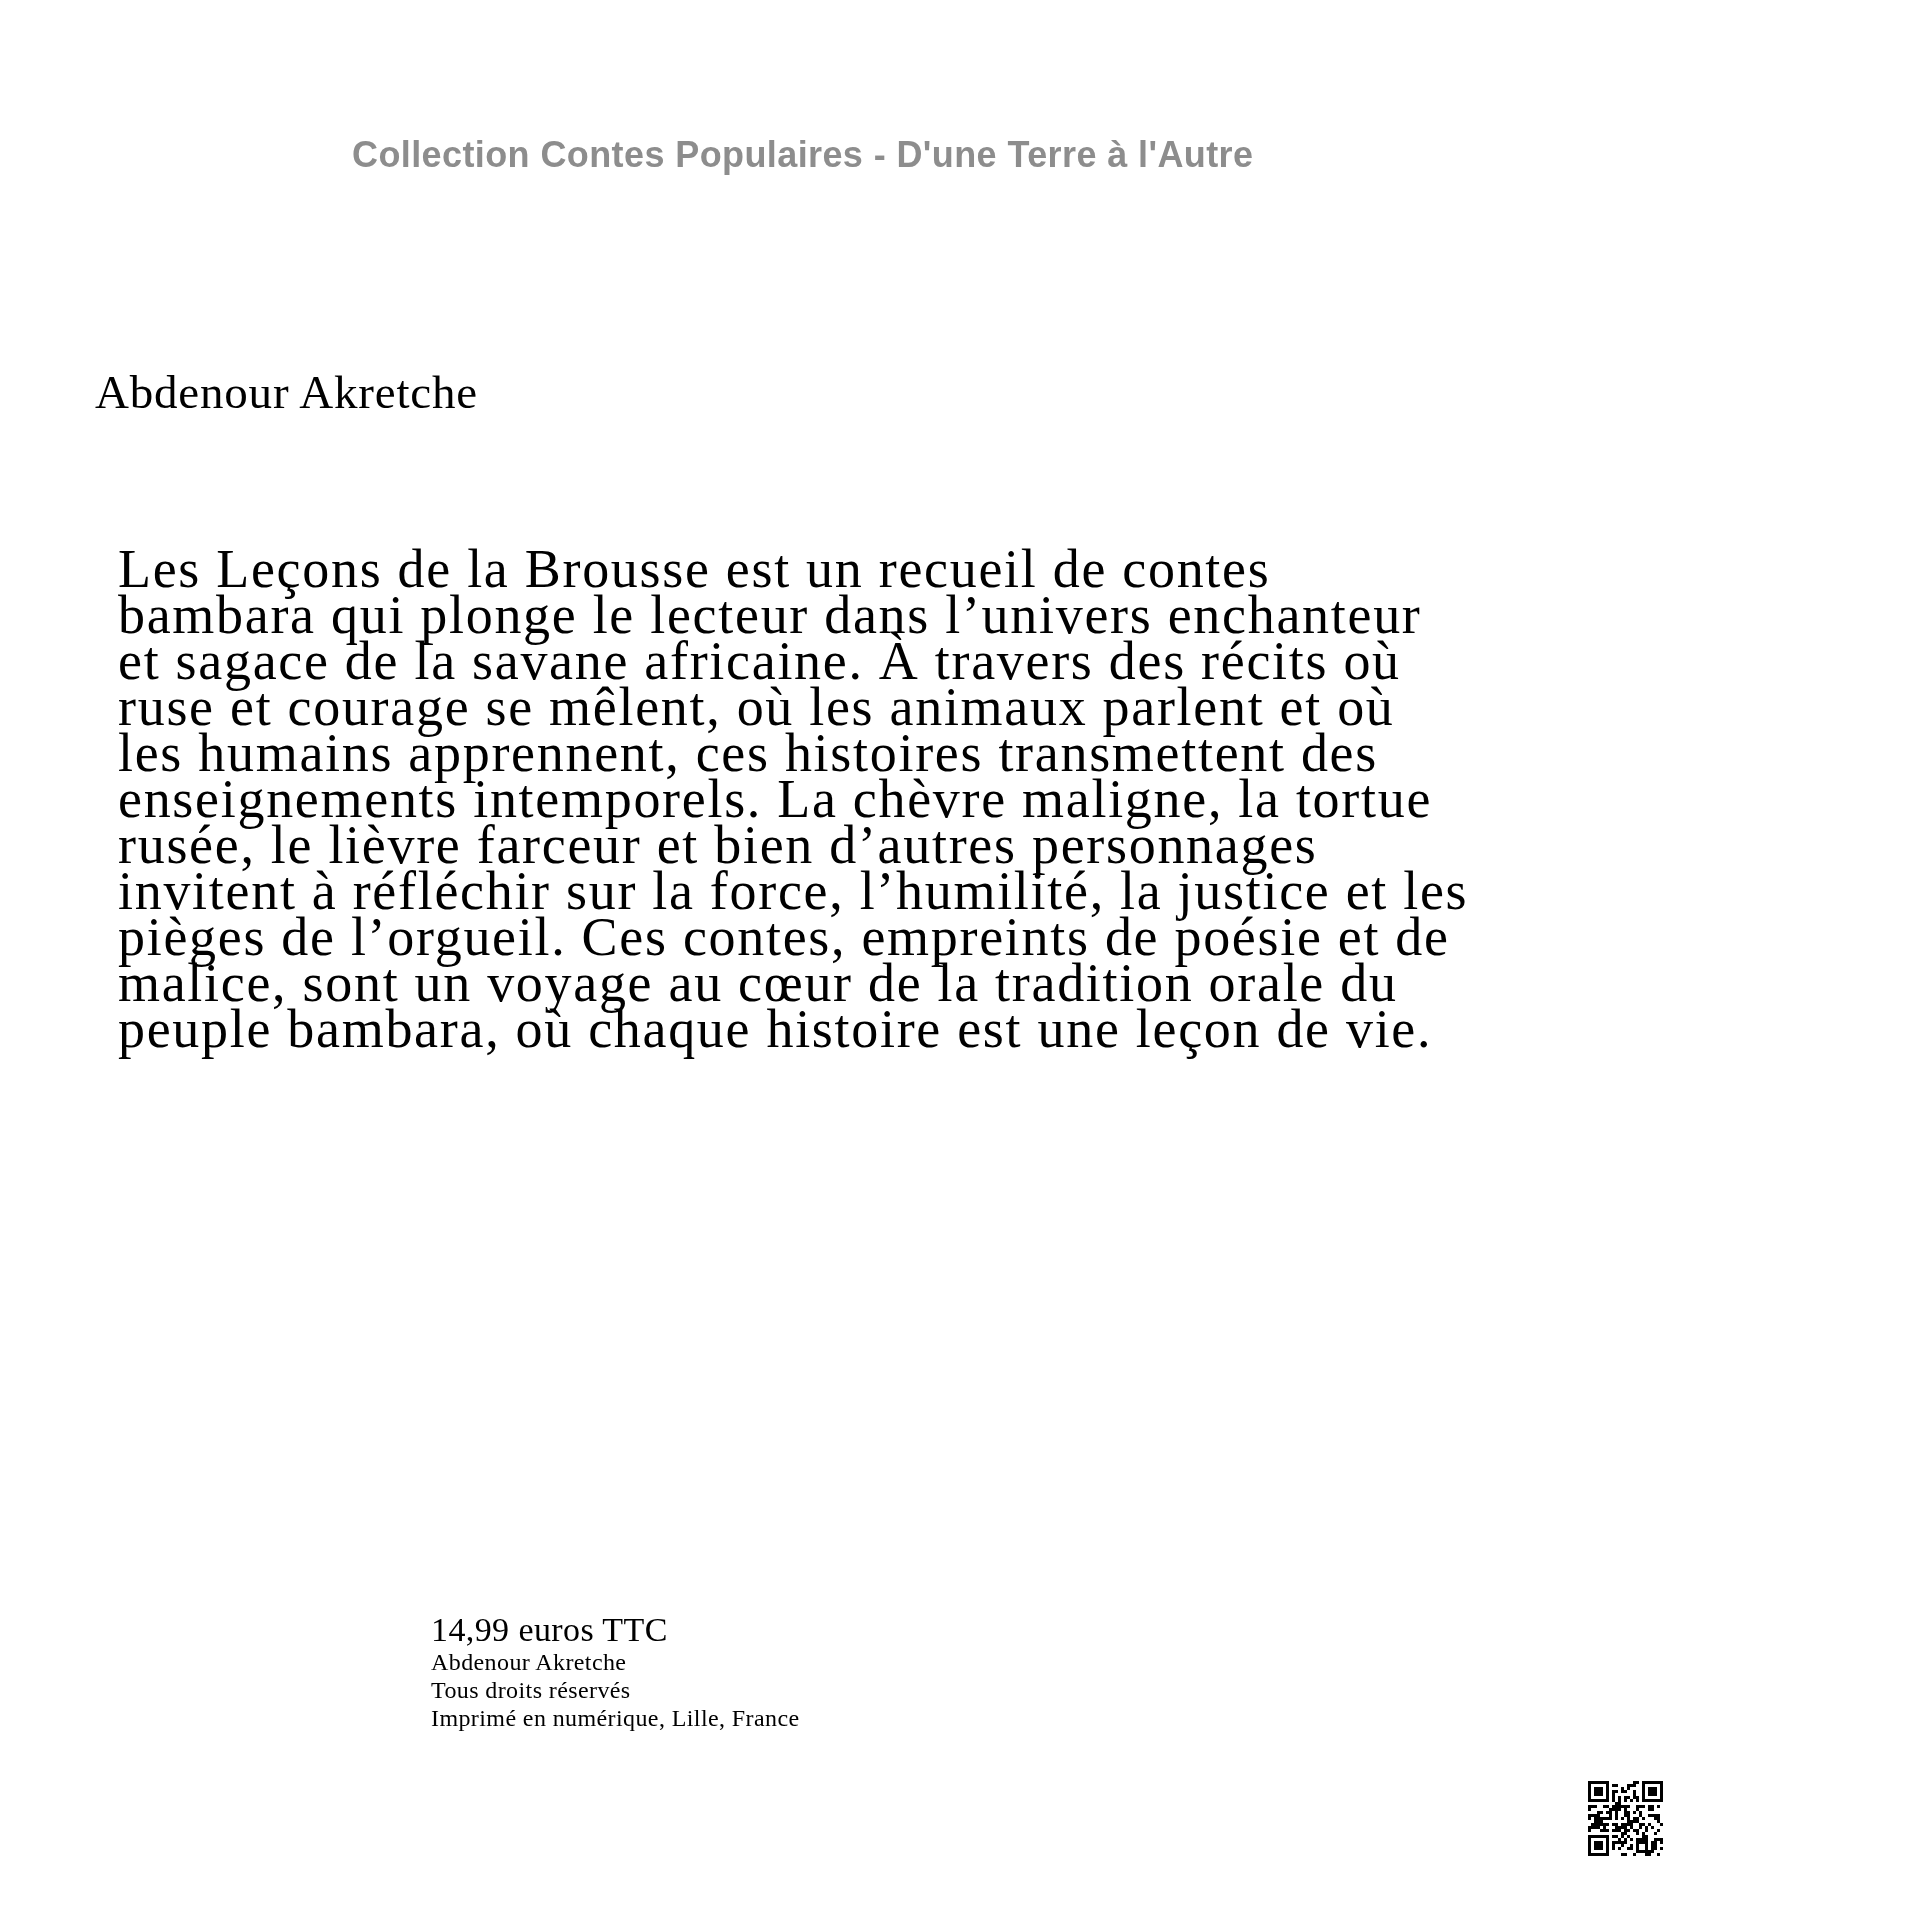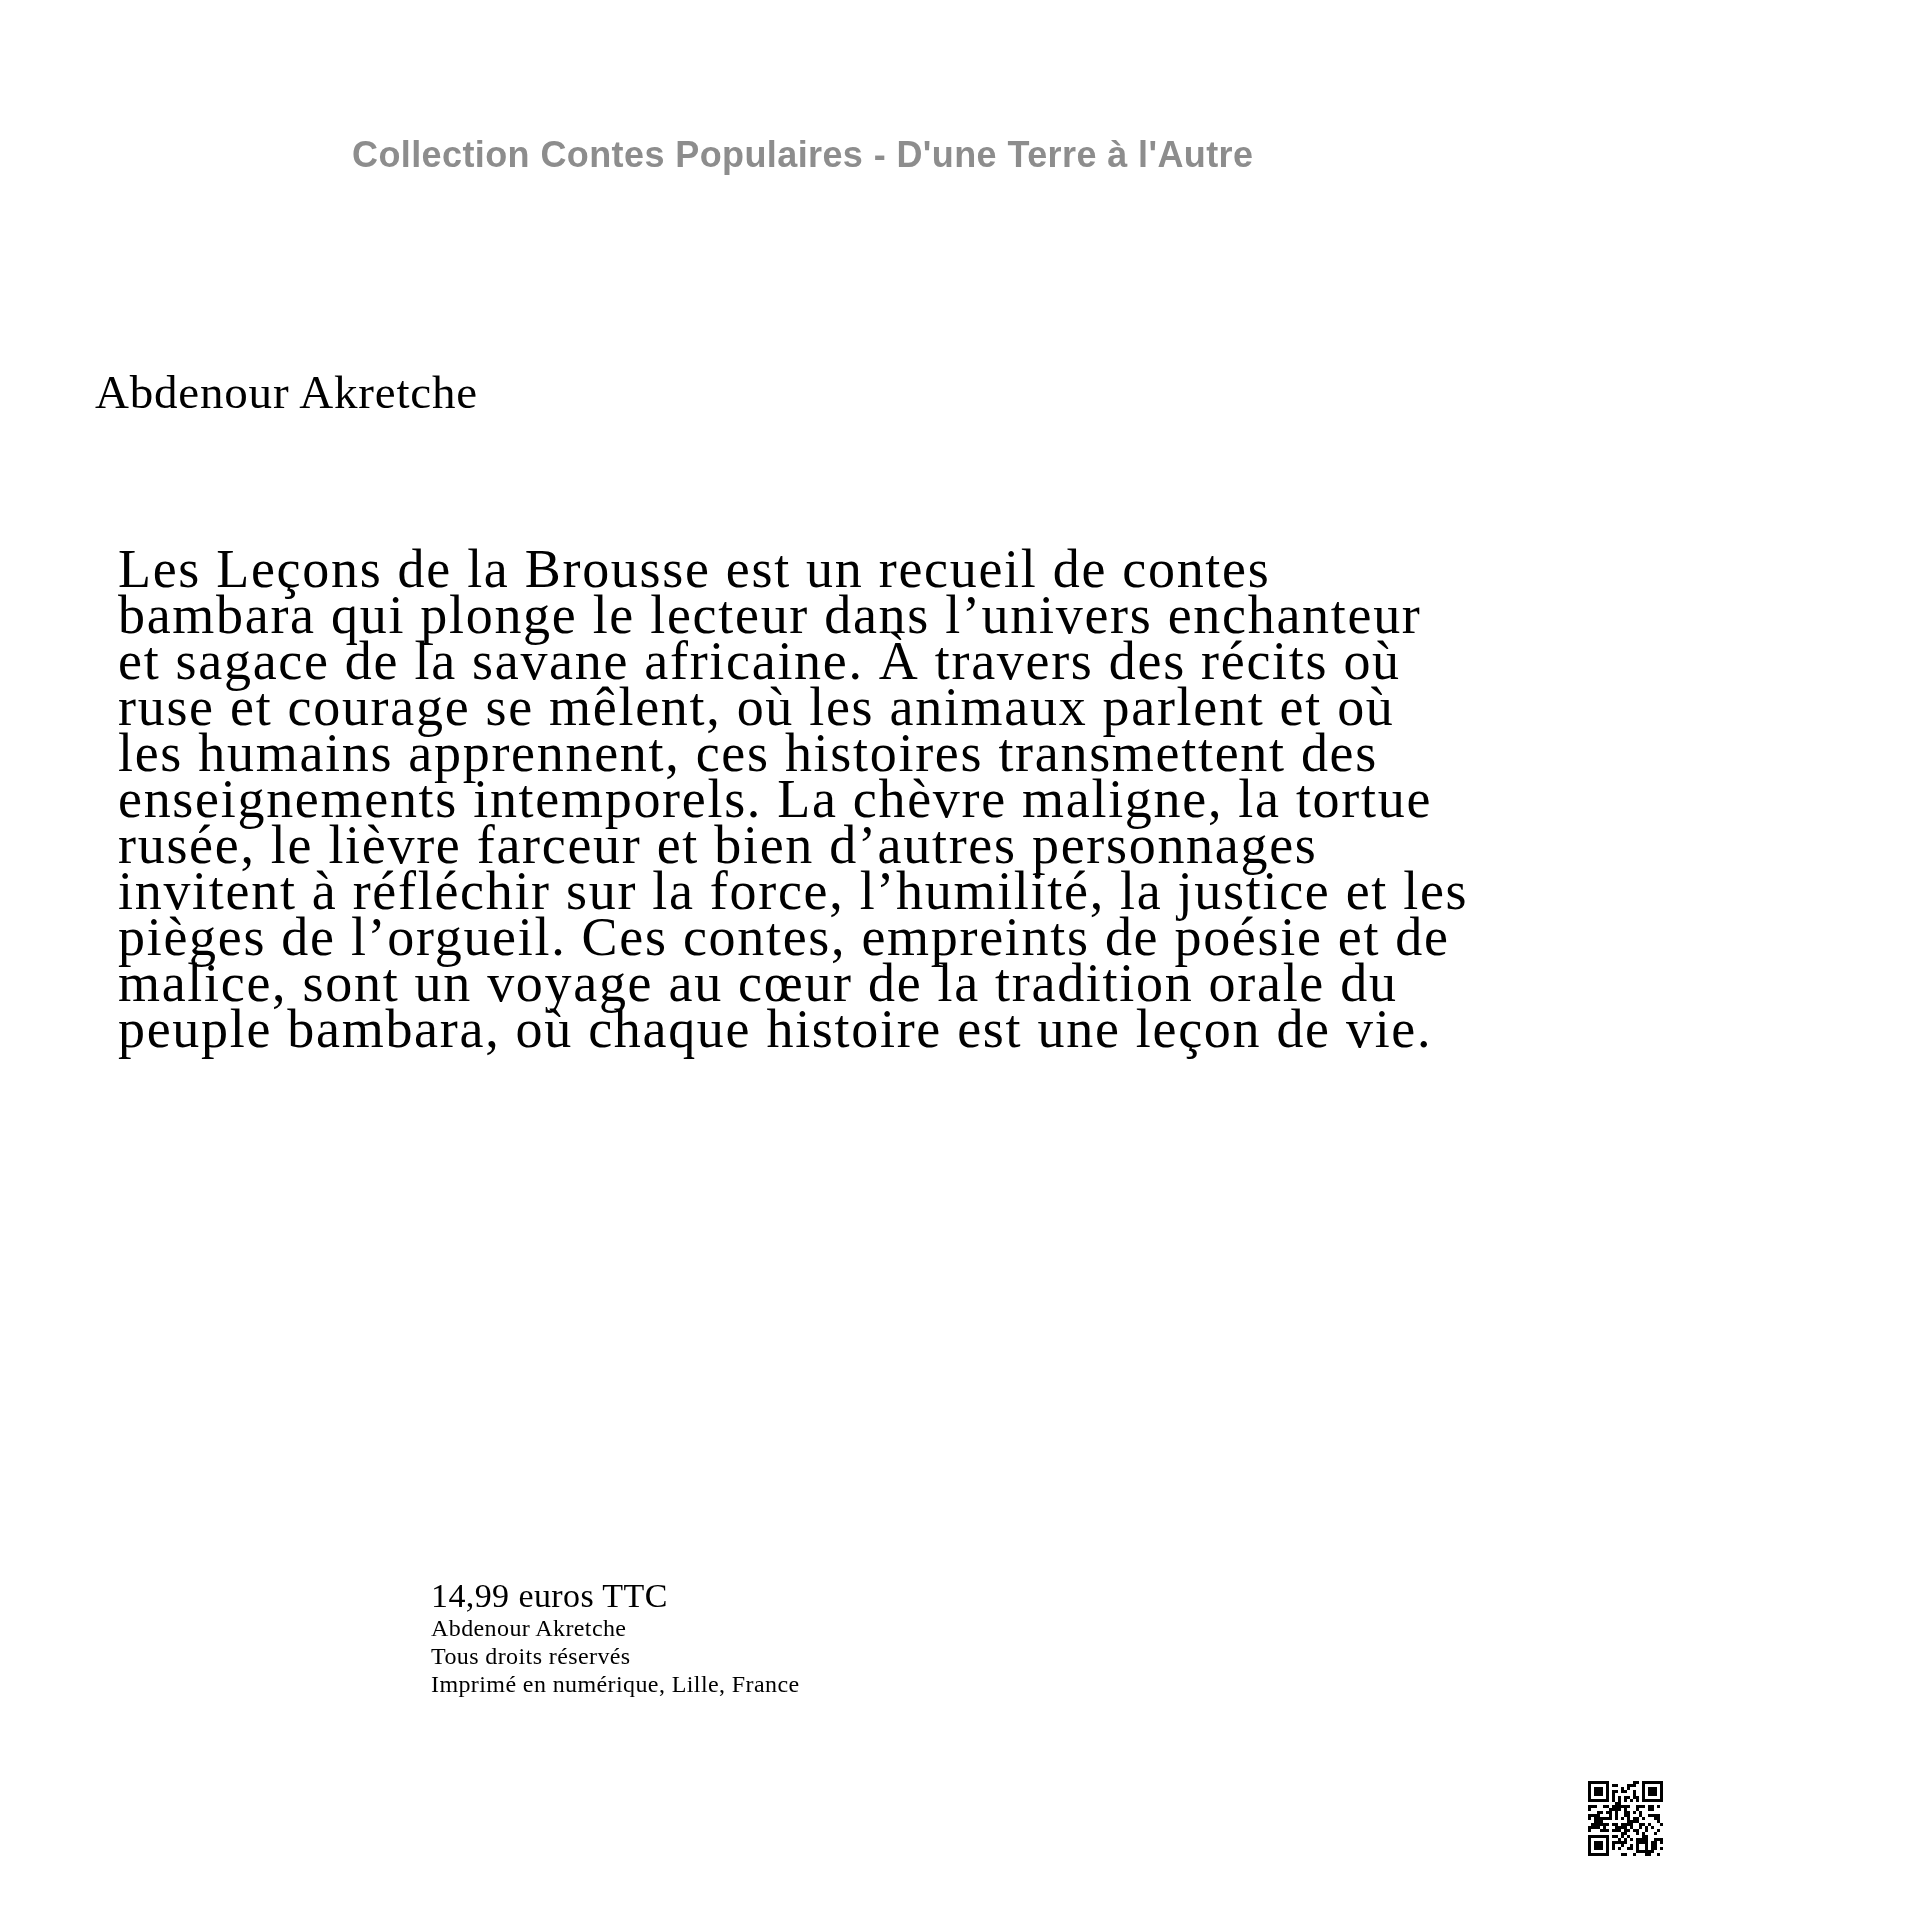--- a/index.html
+++ b/index.html
@@ -39,20 +39,21 @@
     letter-spacing:1.7px;
     white-space:pre-line;
     margin-left:23px;
   }
   .colophon {
     position:absolute; left:431px; top:1577px;
   }
   .colophon .price-line {
     font-size:34px; line-height:37px;
     letter-spacing:0.4px;
+    margin-top:34px;
   }
   .colophon .colophon-line {
     font-size:24px; line-height:28px;
     letter-spacing:0.4px;
   }
   .qr-code {
     position:absolute; left:1588px; top:1781px;
     width:75px; height:75px;
   }
   .qr-code svg { display:block; width:100%; height:100%; }

